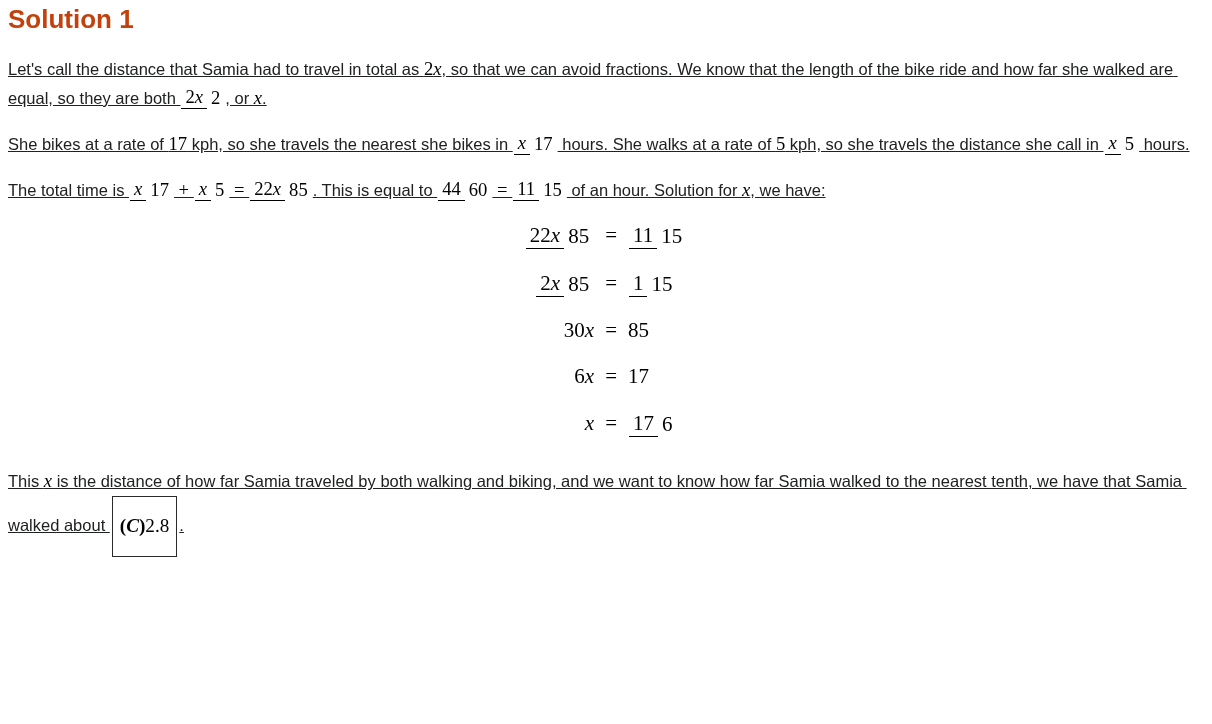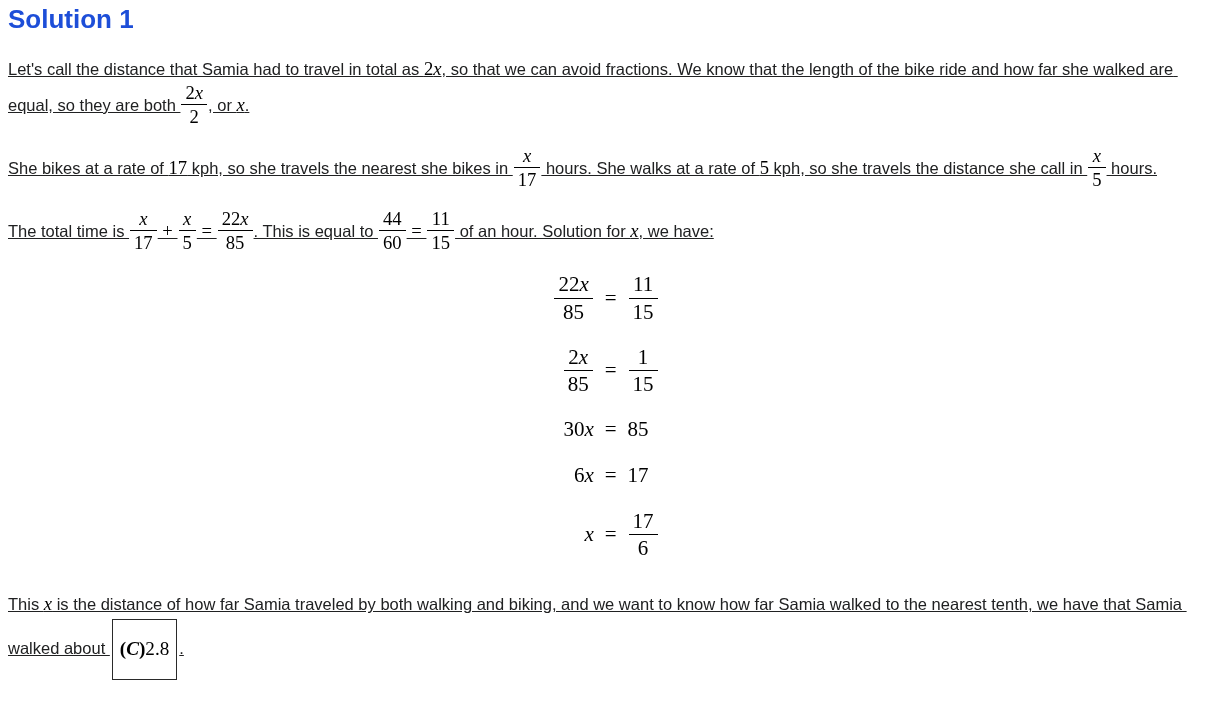--- a/index.html
+++ b/index.html
@@ -10,21 +10,21 @@
     overflow: hidden;
   }
   body {
     font-family: "Liberation Sans", "DejaVu Sans", sans-serif;
     color: #202122;
     padding: 2px 8px 0 8px;
   }
   h2.solution-heading {
     font-size: 26px;
     font-weight: 700;
-    color: #1d4ed8;
+    color: #c2410c;
     margin: 2px 0 20px 0;
     letter-spacing: 0;
   }
   p.para {
     font-size: 16.5px;
     line-height: 1.55;
     margin: 0 0 17px 0;
     white-space: normal;
     text-decoration: underline;
   }
@@ -32,21 +32,21 @@
   
   .math {
     font-family: "Liberation Serif", "DejaVu Serif", serif;
     font-size: 1.13em;
     color: #000;
   }
   .math i { font-style: italic; }
   
   .frac {
     display: inline-flex;
-    flex-direction: column;
+    flex-direction: row;
     text-align: center;
     vertical-align: middle;
     font-family: "Liberation Serif", "DejaVu Serif", serif;
     font-size: 1.13em;
     color: #000;
     line-height: 1.15;
     margin: 0 1px;
     position: relative;
     top: -2px;
   }

